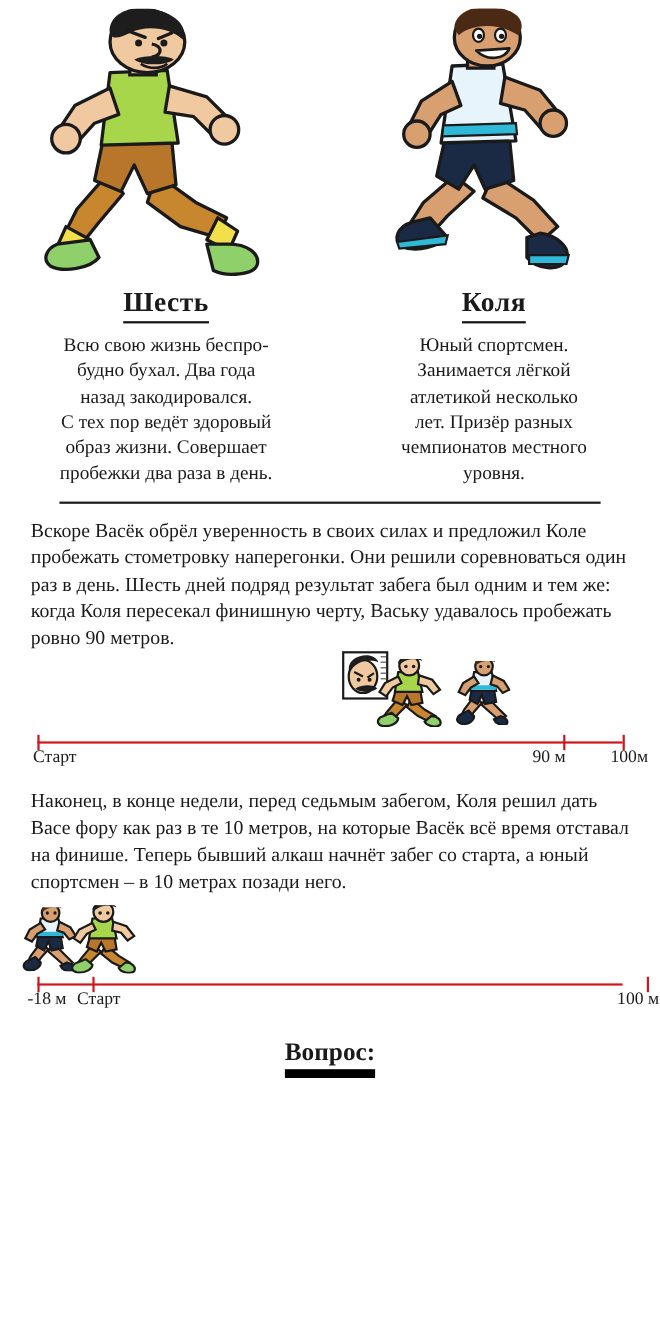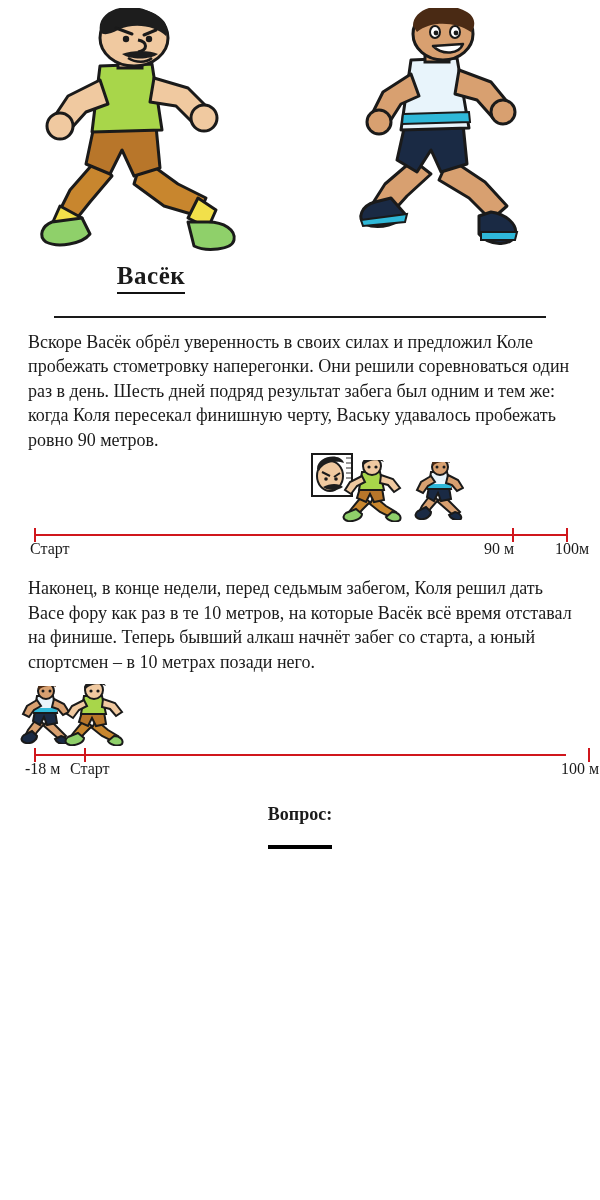--- a/index.html
+++ b/index.html
@@ -139,25 +139,25 @@
     left: 52px;
     bottom: 44px;
   }
 
   
   .question-head {
     text-align: center;
     margin-top: 10px;
   }
   .question-title {
-    font-size: 18px;
+    font-size: 23px;
     font-weight: bold;
-    border-bottom: 4px solid #000000;
+    border-bottom: 8px solid #000000;
     display: inline-block;
-    padding-bottom: 20px;
+    padding-bottom: 2px;
   }
   .question-text {
     font-size: 18px;
     line-height: 1.36;
     text-align: center;
     margin-top: 8px;
     padding: 0 8px;
   }
 
   
@@ -249,21 +249,26 @@
         <circle cx="97" cy="25" r="2.4" fill="#1a1a1a"></circle>
         <circle cx="117" cy="25" r="2.4" fill="#1a1a1a"></circle>
 
         <path d="M94 38 C104 48 120 46 124 36 Z" fill="#ffffff" stroke="#1a1a1a" stroke-width="2.5" stroke-linejoin="round"></path>
       </svg>
     </div>
   </div>
 
   <div class="bios">
     <div class="bio">
-      <div class="bio-name">Васёк</div>
+      <div class="bio-name">Шесть</div>
+      <div class="bio-text">Всю свою жизнь беспро-<br>будно бухал. Два года<br>назад закодировался.<br>С тех пор ведёт здоровый<br>образ жизни. Совершает<br>пробежки два раза в день.</div>
+    </div>
+    <div class="bio">
+      <div class="bio-name">Коля</div>
+      <div class="bio-text">Юный спортсмен.<br>Занимается лёгкой<br>атлетикой несколько<br>лет. Призёр разных<br>чемпионатов местного<br>уровня.</div>
     </div>
   </div>
 
   <div class="rule"></div>
 
   <div class="para p1">Вскоре Васёк обрёл уверенность в своих силах и предложил Коле пробежать стометровку наперегонки. Они решили соревноваться один раз в день. Шесть дней подряд результат забега был одним и тем же: когда Коля пересекал финишную черту, Ваську удавалось пробежать ровно 90 метров.</div>
 
   <div class="track1">
 
     <div class="t1-face">

